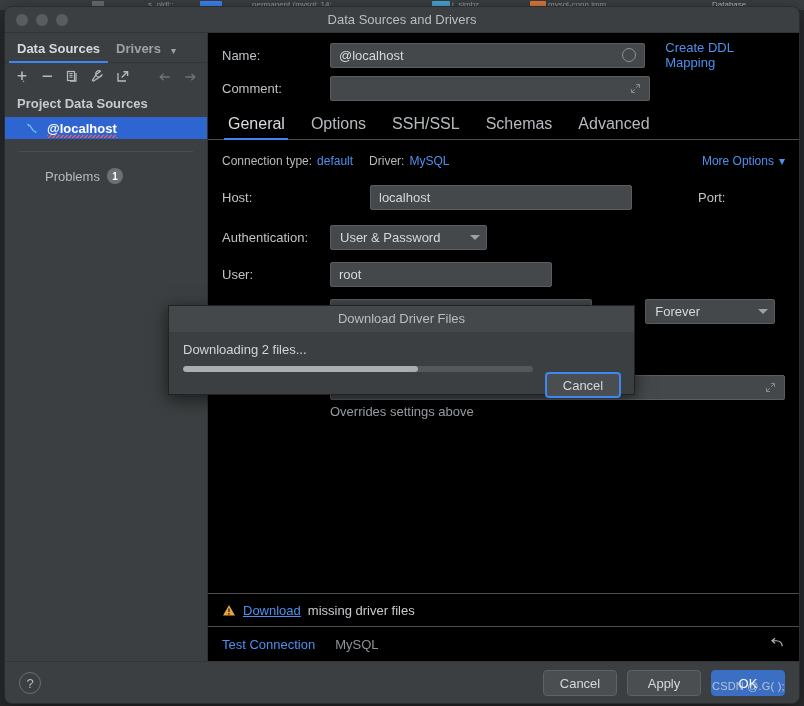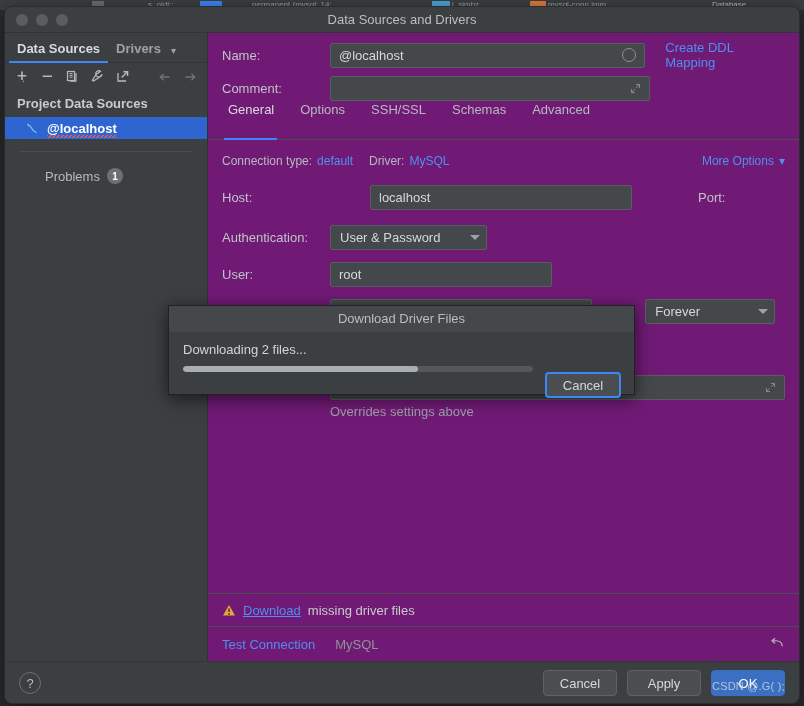--- a/index.html
+++ b/index.html
@@ -179,21 +179,21 @@
     font-size: 10px;
     font-weight: bold;
     display: flex; align-items: center; justify-content: center;
     padding: 0 4px;
   }
   .sb-fill { flex: 1; }
 
   
   .panel {
     flex: 1;
-    background: #701a75;
+    background: #000000;
     position: relative;
     display: flex;
     flex-direction: column;
   }
 
   .frow {
     display: flex;
     align-items: center;
     padding: 0 14px;
     height: 28px;
@@ -233,23 +233,23 @@
   .tabstrip {
     display: flex;
     align-items: flex-end;
     padding: 0 14px;
     height: 28px;
     margin-top: 10px;
     border-bottom: 1px solid #4a4d50;
     gap: 0;
   }
   .ptab {
-    font-size: 13px;
+    font-size: 16px;
     color: #b6babe;
-    padding: 3px 13px 22px 13px;
+    padding: 3px 13px 6px 13px;
     position: relative;
     margin-top: 27px;
   }
   .ptab:first-child { padding-left: 6px; }
   .ptab.active { color: #d8dce0; }
   .ptab.active::after {
     content: "";
     position: absolute;
     left: 2px; right: 10px; bottom: -1px;
     height: 2px;

